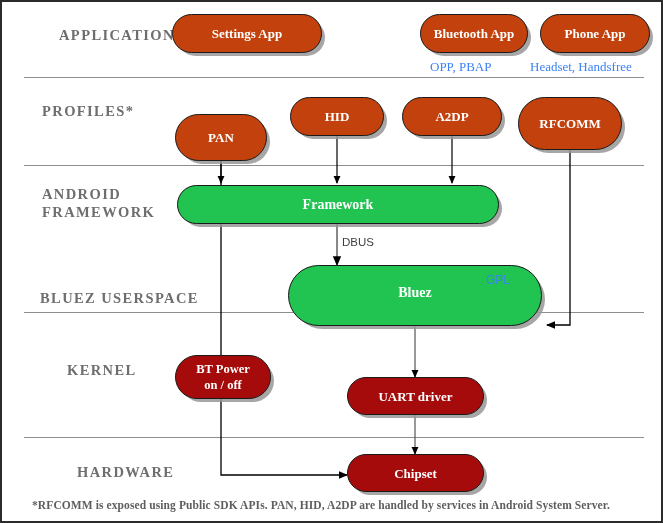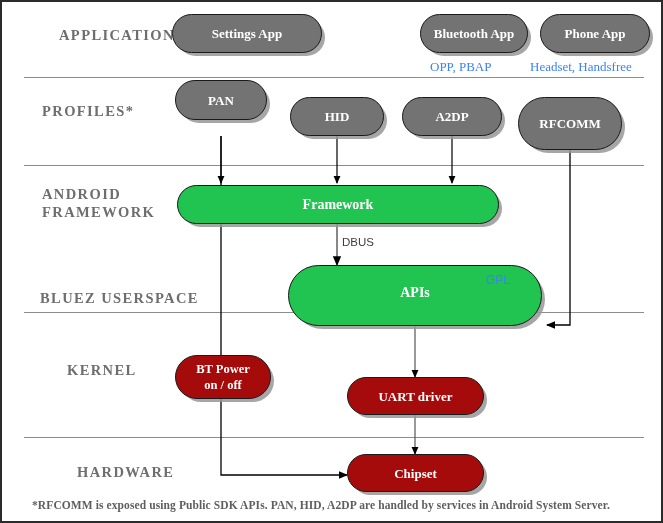--- a/index.html
+++ b/index.html
@@ -48,21 +48,21 @@
     justify-content: center;
     text-align: center;
     color: #ffffff;
     font-family: "Liberation Serif", "DejaVu Serif", serif;
     font-weight: 700;
     font-size: 13px;
     line-height: 15px;
     box-shadow: 4px 4px 0 -1px rgba(150,150,150,0.85);
     z-index: 5;
   }
-  .node.blue  { background: #737373; }
+  .node.blue  { background: #c2410c; }
   .node.green { background: #21c451; }
   .node.red   { background: #a50b0b; }
   .node.two-line { font-size: 12.5px; }
 
   
   .annot-blue {
     position: absolute;
     color: #3b82f6;
     font-family: "Liberation Serif", "DejaVu Serif", serif;
     font-weight: 400;
@@ -146,33 +146,33 @@
   <div class="node blue" style="left:170px; top:12px; width:150px; height:39px;">Settings App</div>
 
   <div class="node blue" style="left:418px; top:12px; width:108px; height:39px;">Bluetooth App</div>
 
   <div class="node blue" style="left:538px; top:12px; width:110px; height:39px;">Phone App</div>
 
   <div class="annot-blue" style="left:428px; top:57px;">OPP, PBAP</div>
 
   <div class="annot-blue" style="left:528px; top:57px;">Headset, Handsfree</div>
 
-  <div class="node blue" style="left:173px; top:78px; width:92px; height:40px;">PAN</div>
+  <div class="node blue" style="left:173px; top:112px; width:92px; height:47px;">PAN</div>
 
   <div class="node blue" style="left:288px; top:95px; width:94px; height:39px;">HID</div>
 
   <div class="node blue" style="left:400px; top:95px; width:100px; height:39px;">A2DP</div>
 
   <div class="node blue" style="left:516px; top:95px; width:104px; height:53px;">RFCOMM</div>
 
   <div class="node green" style="left:175px; top:183px; width:322px; height:39px; font-size:14px;">Framework</div>
 
   <div class="annot-dark" style="left:340px; top:234px;">DBUS</div>
 
-  <div class="node green" style="left:286px; top:263px; width:254px; height:61px; font-size:14px; align-items:flex-start; padding-top:19px;">APIs</div>
+  <div class="node green" style="left:286px; top:263px; width:254px; height:61px; font-size:14px; align-items:flex-start; padding-top:19px;">Bluez</div>
 
   <div class="annot-gpl" style="left:484px; top:271px;">GPL</div>
 
   <div class="node red two-line" style="left:173px; top:353px; width:96px; height:44px; flex-direction:column; line-height:16px;">
     <span>BT Power</span>
     <span>on / off</span>
   </div>
 
   <div class="node red" style="left:345px; top:375px; width:137px; height:38px;">UART driver</div>
 

